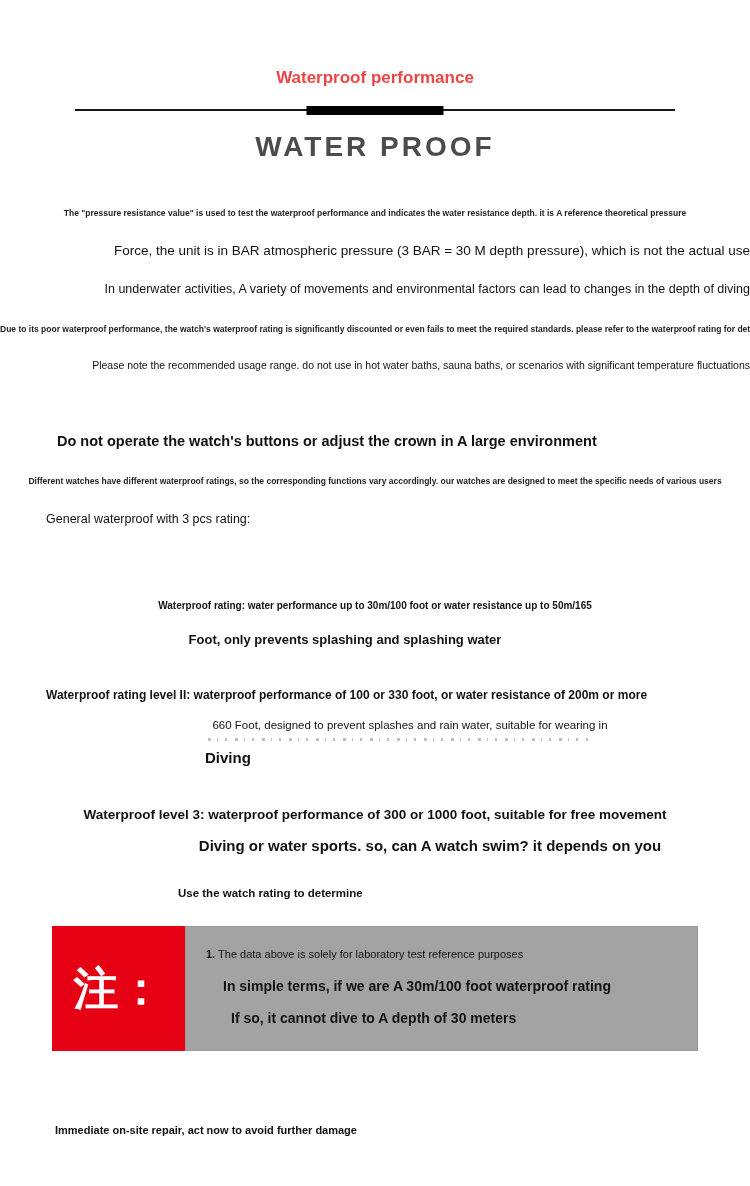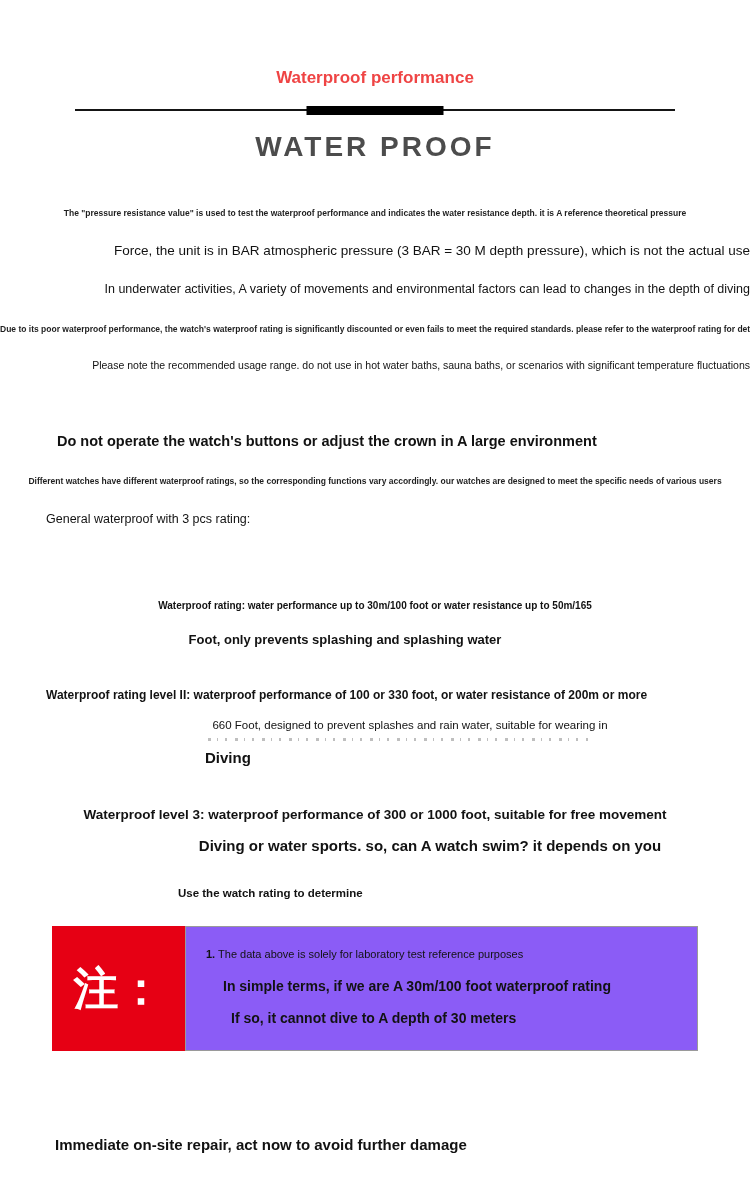--- a/index.html
+++ b/index.html
@@ -47,29 +47,29 @@
   .t-l3c{top:871px;left:178px;width:auto;text-align:left;font-size:11.5px;font-weight:bold;margin-top:16px;}
 
   .note-red{
     position:absolute;left:52px;top:926px;width:133px;height:125px;
     background:#e60014;color:#ffffff;
     display:flex;align-items:center;justify-content:center;
     font-size:45px;font-weight:bold;line-height:1;
   }
   .note-body{
     position:absolute;left:185px;top:926px;width:513px;height:125px;
-    border:1px solid #9a9a9a;box-sizing:border-box;background:#8b5cf6;
+    border:1px solid #9a9a9a;box-sizing:border-box;background:#a3a3a3;
   }
   .note-item1{position:absolute;left:20px;top:21px;font-size:11px;white-space:nowrap;}
   .note-item1 .num{font-weight:bold;}
   .note-item2{position:absolute;left:37px;top:51px;font-size:14px;font-weight:bold;white-space:nowrap;}
   .note-item3{position:absolute;left:45px;top:83px;font-size:14px;font-weight:bold;white-space:nowrap;}
 
   .f-small{top:1095px;font-size:10.5px;}
-  .f-bold{top:1124px;left:55px;width:auto;text-align:left;font-size:15px;font-weight:bold;margin-top:12px;}
+  .f-bold{top:1124px;left:55px;width:auto;text-align:left;font-size:11px;font-weight:bold;}
 </style>
 </head>
 <body>
 
 <div class="page">
 
   <div class="line t-title">Waterproof performance</div>
 
   <div class="divider">
     <div class="thin"></div>

